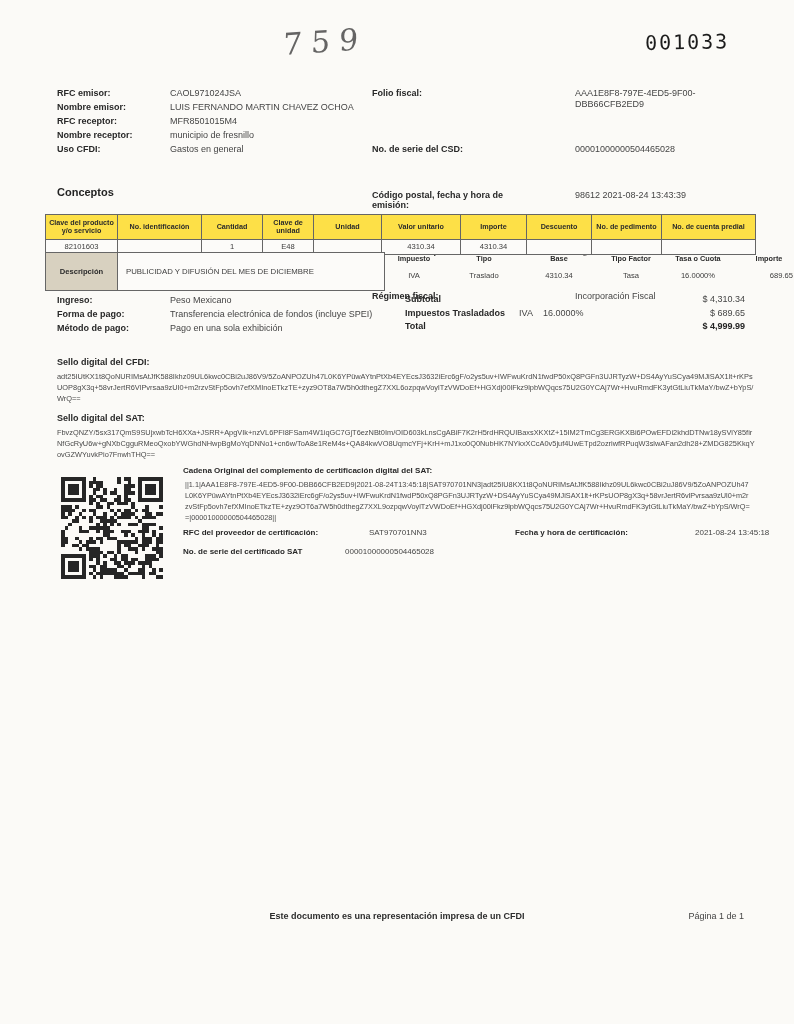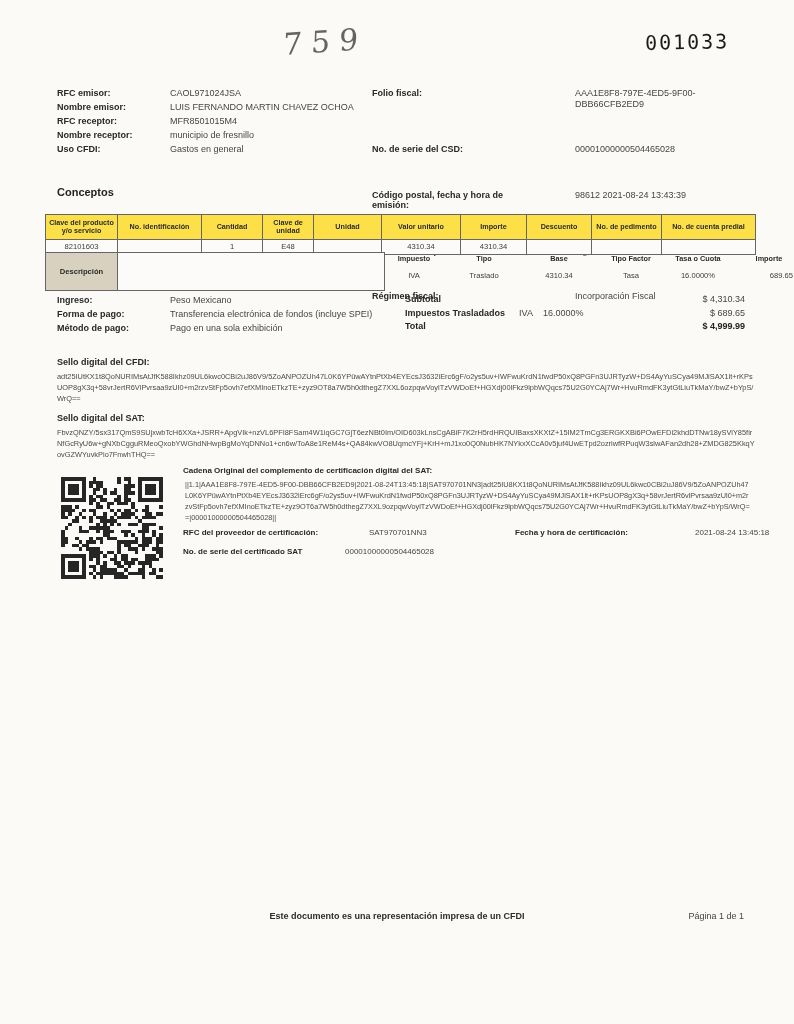--- a/index.html
+++ b/index.html
@@ -149,20 +149,21 @@
       <td>4310.34</td>
       <td></td>
       <td></td>
       <td></td>
     </tr>
   </tbody>
     </table>
 
   <div class="descbox">
     <div class="desccell">Descripción</div>
+    <div class="desctext">PUBLICIDAD Y DIFUSIÓN DEL MES DE DICIEMBRE</div>
   </div>
 
   <div class="taxes">
     <div class="taxgrid">
       <div class="tax-h">Impuesto</div>
       <div class="tax-h">Tipo</div>
       <div class="tax-h">Base</div>
       <div class="tax-h">Tipo Factor</div>
       <div class="tax-h">Tasa o Cuota</div>
       <div class="tax-h">Importe</div>

